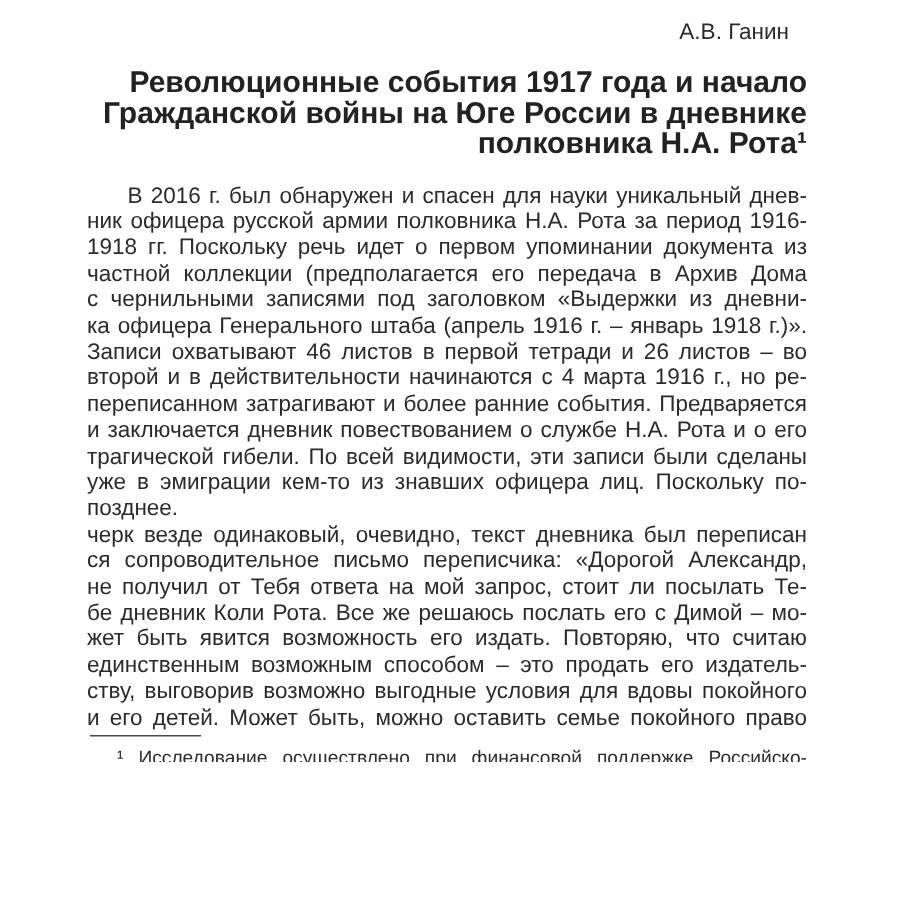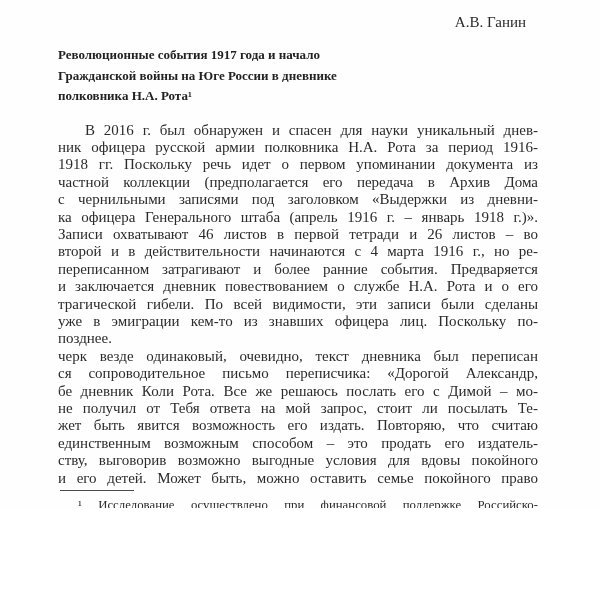--- a/index.html
+++ b/index.html
@@ -2,41 +2,41 @@
 <html><head>
 <meta charset="utf-8">
 <style>
   html, body { margin: 0; padding: 0; }
   .page {
     position: relative;
     width: 600px;
     height: 508px;
     background: #fefefe;
     overflow: hidden;
-    font-family: Liberation Serif, serif;
+    font-family: Liberation Sans, sans-serif;
     color: #2b2b2b;
   }
   .content {
     position: absolute;
     left: 58px;
     top: 0;
     width: 480px;
   }
   .author {
     padding-top: 13px;
     text-align: right;
     padding-right: 12px;
     font-size: 15px;
     line-height: 18px;
   }
   .title {
     margin-top: 14px;
-    font-size: 13px;
+    font-size: 20px;
     font-weight: bold;
-    text-align: left;
+    text-align: right;
     line-height: 20.5px;
     color: #222;
   }
   .body-text {
     margin-top: 15px;
     font-size: 15px;
     line-height: 17.4px;
   }
   .paragraph { margin: 0; padding: 0; }
   .ln {
@@ -89,22 +89,22 @@
           <div class="ln">второй и в действительности начинаются с 4 марта 1916 г., но ре-</div>
           <div class="ln">переписанном затрагивают и более ранние события. Предваряется</div>
           <div class="ln">и заключается дневник повествованием о службе Н.А. Рота и о его</div>
           <div class="ln">трагической гибели. По всей видимости, эти записи были сделаны</div>
           <div class="ln">уже в эмиграции кем-то из знавших офицера лиц. Поскольку по-</div>
           <div class="ln last">позднее.</div>
           <div class="ln">черк везде одинаковый, очевидно, текст дневника был переписан</div>
         </div>
         <div class="paragraph">
           <div class="ln">ся сопроводительное письмо переписчика: «Дорогой Александр,</div>
+          <div class="ln">не получил от Тебя ответа на мой запрос, стоит ли посылать Те-</div>
           <div class="ln">бе дневник Коли Рота. Все же решаюсь послать его с Димой – мо-</div>
-          <div class="ln">не получил от Тебя ответа на мой запрос, стоит ли посылать Те-</div>
           <div class="ln">жет быть явится возможность его издать. Повторяю, что считаю</div>
           <div class="ln">единственным возможным способом – это продать его издатель-</div>
           <div class="ln">ству, выговорив возможно выгодные условия для вдовы покойного</div>
           <div class="ln">и его детей. Может быть, можно оставить семье покойного право</div>
         </div>
       </div>
 
     <div class="footnote">
       <div class="fn-rule"></div>
       <div>

